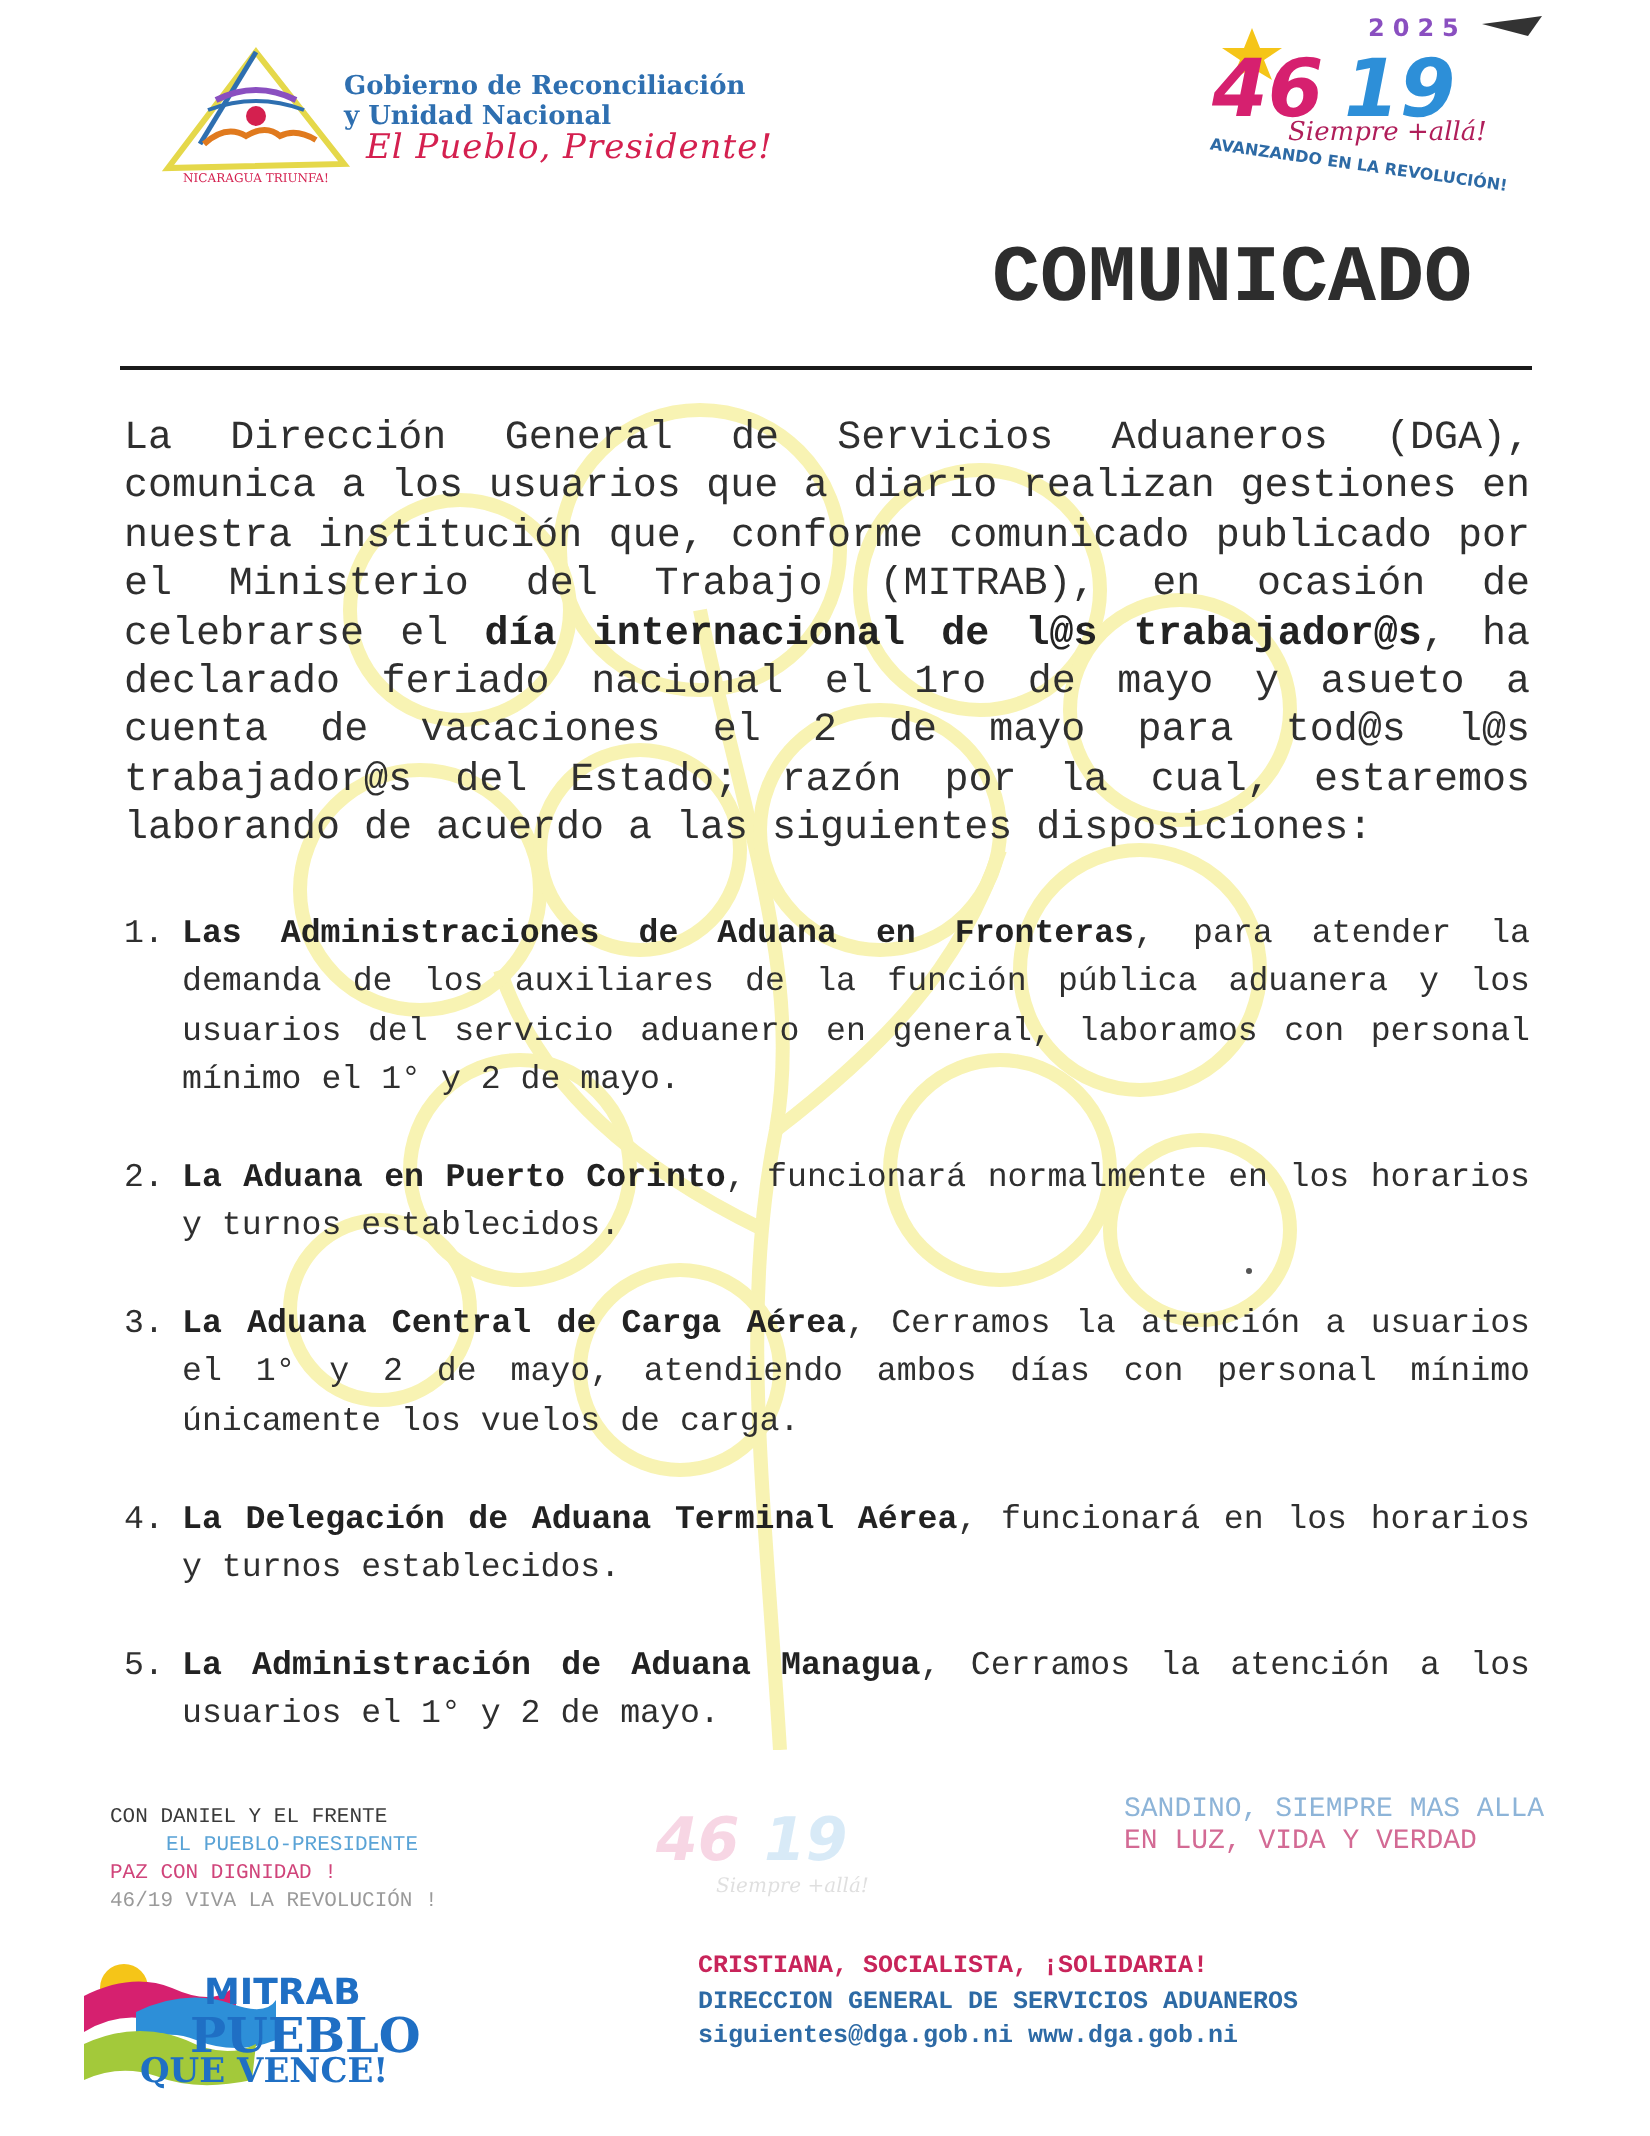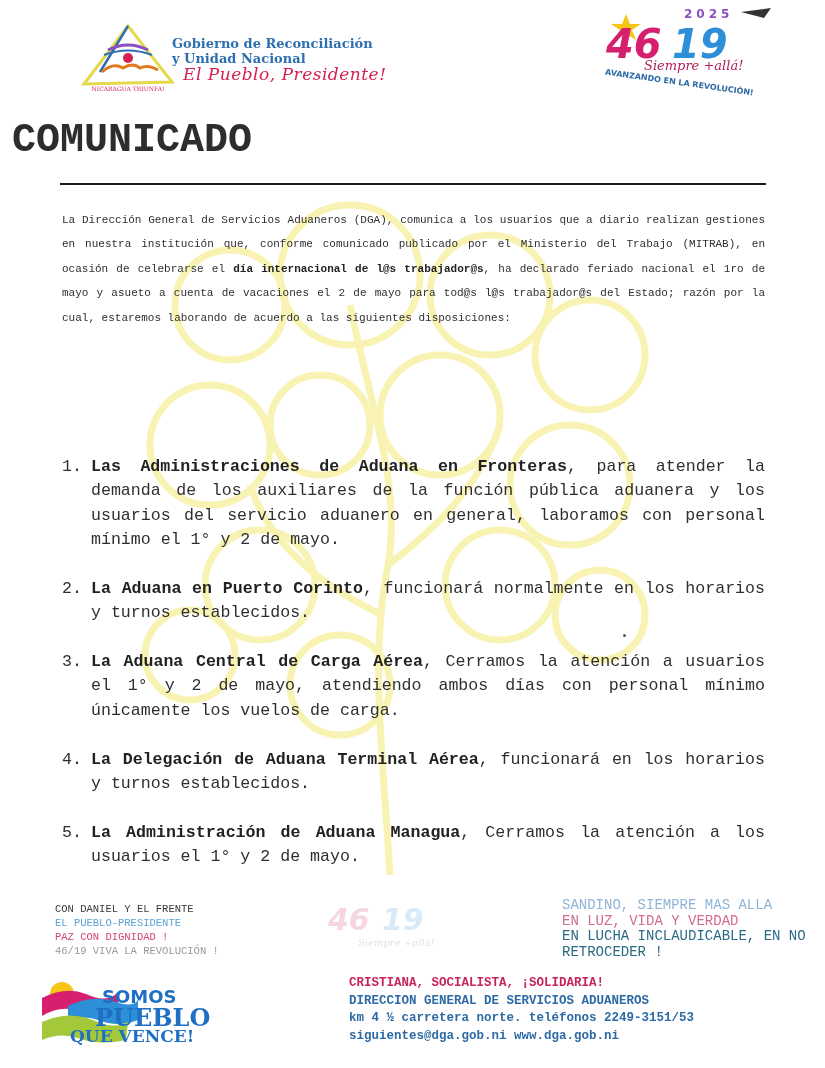--- a/index.html
+++ b/index.html
@@ -6,43 +6,43 @@
   body { width: 825px; height: 1068px; position: relative; overflow: hidden; font-family: "Liberation Mono", "DejaVu Sans Mono", monospace; color: #333333; }
 
   .watermark { position: absolute; left: 120px; top: 185px; width: 560px; height: 690px; pointer-events: none; }
 
   
   .gov-logo { position: absolute; left: 78px; top: 22px; width: 100px; height: 70px; }
   .gov-text { position: absolute; left: 172px; top: 36px; font-family: "DejaVu Serif", serif; font-weight: bold; color: #2e6fb0; font-size: 13px; line-height: 15px; }
   .gov-slogan { position: absolute; left: 183px; top: 64px; font-family: "DejaVu Serif", serif; font-style: italic; color: #d4204f; font-size: 17px; letter-spacing: 0.5px; }
   .logo-4619 { position: absolute; left: 596px; top: 2px; width: 180px; height: 95px; }
 
-  .title { position: absolute; left: 12px; width: 736px; top: 118px; text-align: left; font-family: "Liberation Mono", monospace; font-weight: bold; font-size: 40px; color: #2d2d2d; letter-spacing: 0px; }
+  .title { position: absolute; left: 0; width: 736px; top: 118px; text-align: right; font-family: "Liberation Mono", monospace; font-weight: bold; font-size: 40px; color: #2d2d2d; letter-spacing: 0px; }
   .title-rule { position: absolute; left: 60px; width: 706px; top: 183px; height: 2px; background: #1a1a1a; }
 
-  .body-text { position: absolute; left: 62px; width: 703px; font-size: 11px; line-height: 24.4px; text-align: justify; color: #2f2f2f; }
+  .body-text { position: absolute; left: 62px; width: 703px; font-size: 20px; line-height: 24.4px; text-align: justify; color: #2f2f2f; }
   .intro { top: 208px; }
   .body-text b { font-weight: bold; color: #222; }
 
   .item { position: absolute; left: 62px; width: 703px; font-size: 16.6px; line-height: 24.4px; color: #2f2f2f; text-align: justify; }
   .item .num { position: absolute; left: 0; top: 0; }
   .item .content { margin-left: 29px; }
   .item b { font-weight: bold; color: #222; }
   .item1 { top: 455px; }
   .item2 { top: 577px; }
   .item3 { top: 650px; }
   .item4 { top: 748px; }
   .item5 { top: 821px; }
 
   .stray-dot { position: absolute; left: 623px; top: 634px; width: 3px; height: 3px; background: #555; border-radius: 50%; }
 
   
   .footer-left { position: absolute; left: 55px; top: 902px; font-family: "Liberation Mono", monospace; font-size: 10.5px; line-height: 14px; }
   .footer-left .l1 { color: #3a3a3a; }
-  .footer-left .l2 { color: #5aa3d6; }
+  .footer-left .l2 { color: #5aa3d6; margin-left: 28px; }
   .footer-left .l3 { color: #d0447a; }
   .footer-left .l4 { color: #9a9a9a; }
 
   .footer-center-mark { position: absolute; left: 318px; top: 898px; width: 150px; height: 60px; opacity: 0.18; }
 
   .footer-right { position: absolute; left: 562px; top: 898px; font-family: "Liberation Mono", monospace; font-size: 14px; line-height: 15.5px; }
   .footer-right .r1 { color: #8db4d8; }
   .footer-right .r2 { color: #d36a94; }
   .footer-right .r3 { color: #2a6a85; }
   .footer-right .r4 { color: #2a6a85; }
@@ -146,31 +146,29 @@
 
 <svg class="footer-center-mark" viewBox="0 0 150 60">
   <text x="10" y="32" font-size="30" font-weight="bold" font-style="italic" fill="#d6206f" font-family="DejaVu Sans, sans-serif">46</text>
   <text x="64" y="32" font-size="30" font-weight="bold" font-style="italic" fill="#2d8fd8" font-family="DejaVu Sans, sans-serif">19</text>
   <text x="40" y="48" font-size="10" font-style="italic" fill="#555" font-family="DejaVu Serif, serif">Siempre +allá!</text>
 </svg>
 
 <div class="footer-right">
   <div class="r1">SANDINO, SIEMPRE MAS ALLA</div>
   <div class="r2">EN LUZ, VIDA Y VERDAD</div>
-  <div class="r4">EN LUCHA INCLAUDICABLE, EN NO RETROCEDER !</div>
 </div>
 
 <svg class="somos-logo" viewBox="0 0 170 72">
   <circle cx="24" cy="14" r="12" fill="#f5c518"></circle>
   <path d="M4 18 Q28 6 48 14 Q70 24 80 12 L80 30 Q60 40 44 32 Q24 24 4 36 Z" fill="#d6206f"></path>
   <path d="M30 26 Q55 14 78 22 Q95 28 100 20 L100 40 Q80 48 60 40 Q45 34 30 42 Z" fill="#2d8fd8"></path>
   <path d="M4 42 Q30 30 55 40 Q75 50 90 42 L88 60 Q60 66 40 58 Q22 52 4 60 Z" fill="#a3c93a"></path>
 </svg>
-<div class="somos-text somos-1">SOMOS</div>
+<div class="somos-text somos-1">MITRAB</div>
 <div class="somos-text somos-2">PUEBLO</div>
 <div class="somos-text somos-3">QUE VENCE!</div>
 
 <div class="contact">
   <div class="c1">CRISTIANA, SOCIALISTA, ¡SOLIDARIA!</div>
   <div class="c2">DIRECCION GENERAL DE SERVICIOS ADUANEROS</div>
-  <div class="c3">km 4 ½ carretera norte. teléfonos 2249-3151/53</div>
   <div class="c4">siguientes@dga.gob.ni www.dga.gob.ni</div>
 </div>
 
 </body></html>

